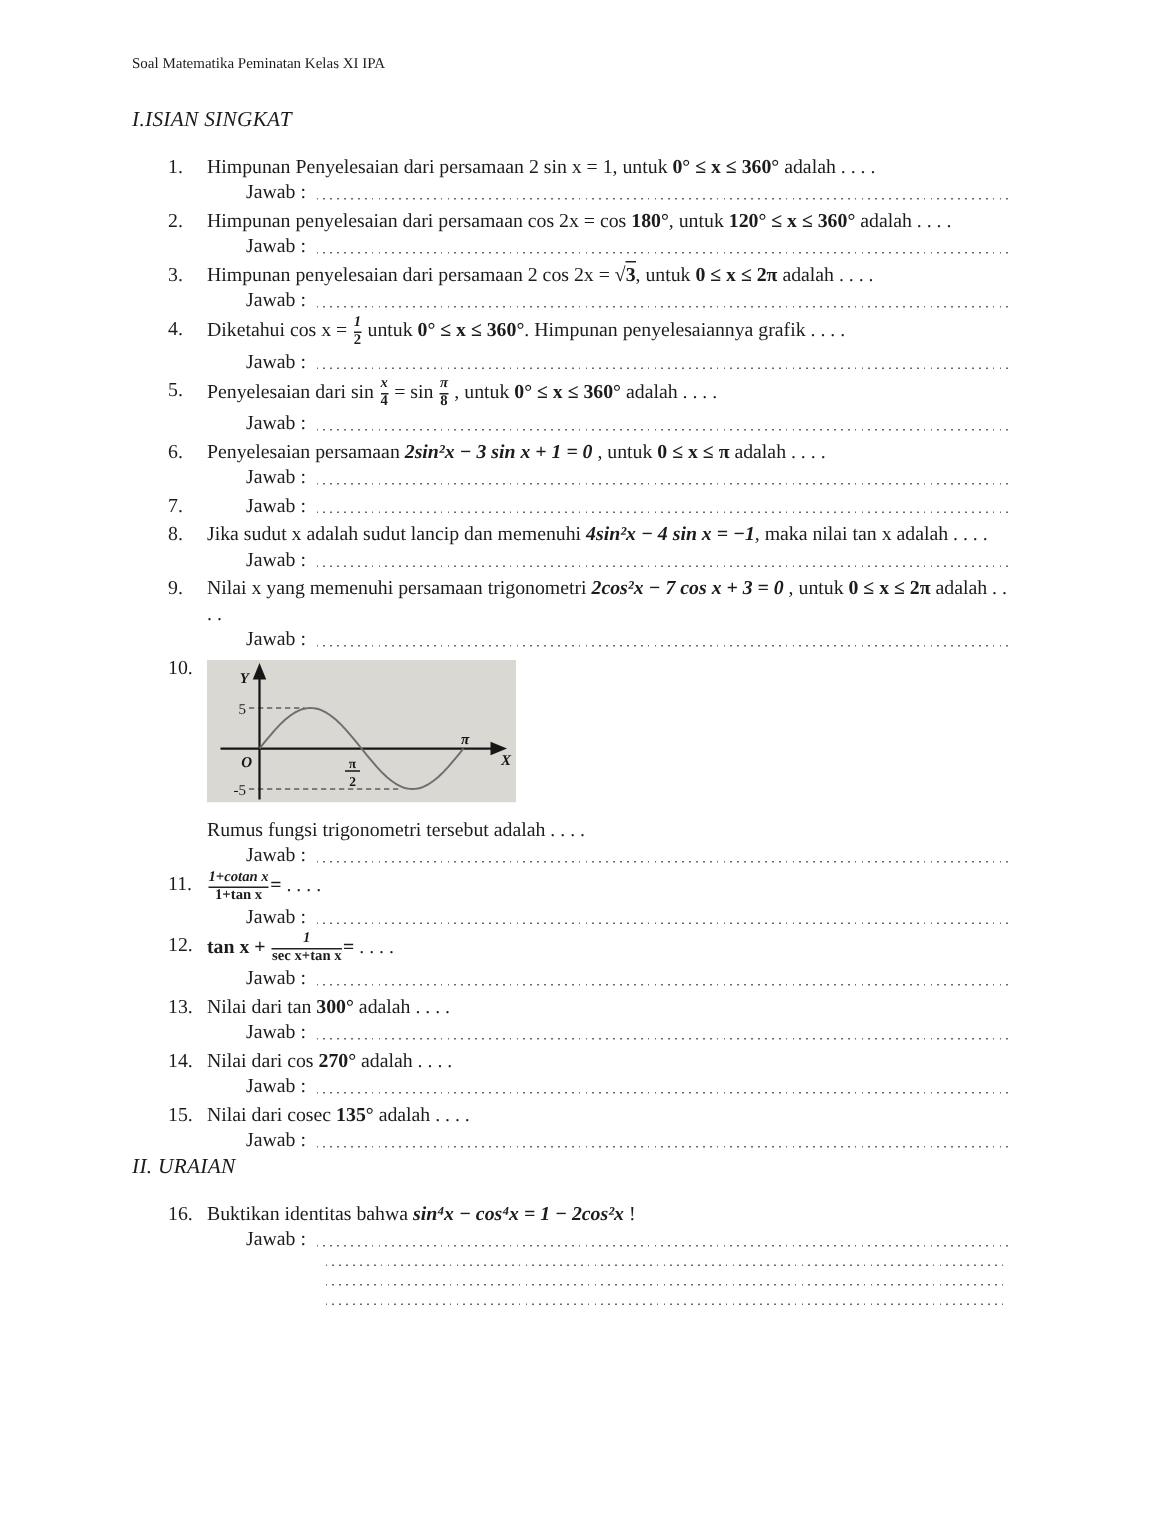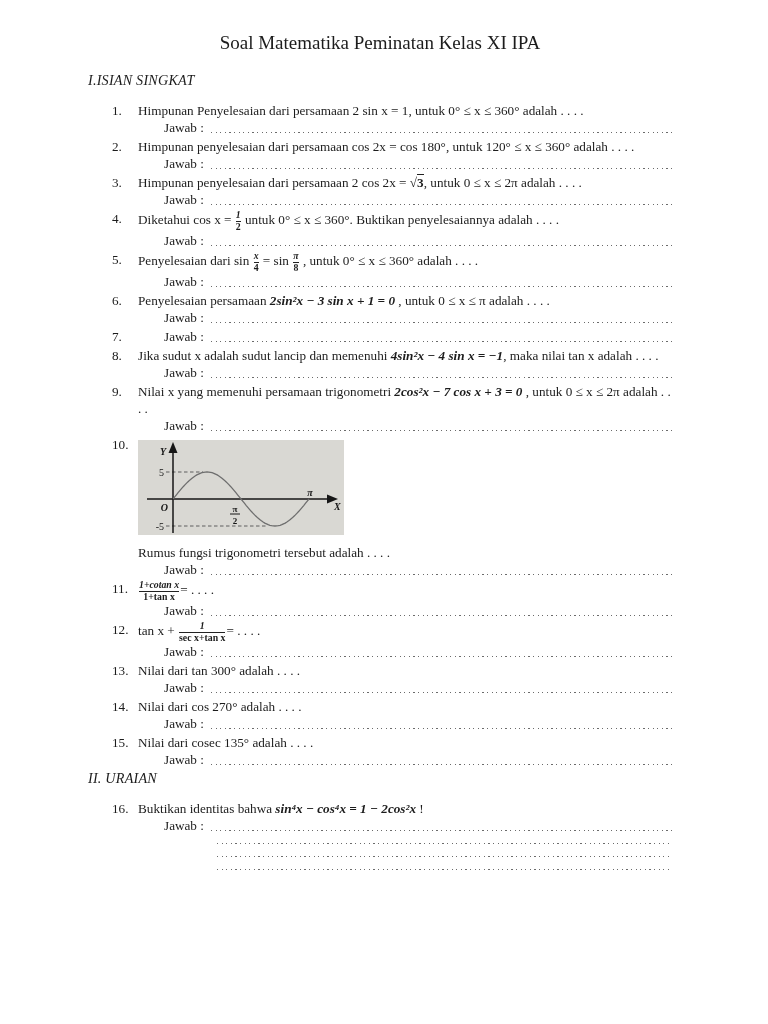--- a/index.html
+++ b/index.html
@@ -4,29 +4,29 @@
 <style>
   html,body{margin:0;padding:0;background:#ffffff;}
   .page{
     width:768px;height:1024px;box-sizing:border-box;
     padding:34px 96px 20px 88px;
     background:#ffffff;
     font-family:"Liberation Serif", serif;
     color:#1c1c1c;font-size:13.2px;line-height:17px;
     overflow:hidden;
   }
-  .title{text-align:center;font-size:19px;font-weight:400;margin:0 0 21px 0;}
+  .title{font-size:10px;font-weight:400;margin:0 0 21px 0;}
   .sec-heading{font-size:14.2px;font-weight:400;margin:0 0 13px 0;letter-spacing:.2px;font-style:italic;}
   .sec2-heading{}
   ol.qlist{list-style:none;margin:0;padding:0 0 0 24px;}
   ol.qlist li{display:flex;margin:0 0 2px 0;}
   .qnum{flex:none;width:26px;}
   .qbody{flex:1;min-width:0;}
   .qtext{margin:0;}
-  .seg-b{font-weight:normal;}
+  .seg-b{font-weight:bold;}
   .seg-bi{font-weight:bold;font-style:italic;}
   .frac{display:inline-block;vertical-align:middle;text-align:center;
         font-size:9.8px;line-height:10.5px;font-weight:bold;padding:0 1px;}
   .frac .num{display:block;font-style:italic;}
   .frac .den{display:block;border-top:1px solid #222;}
   .sqrt{font-weight:bold;}
   .sqrt .arg{border-top:1px solid #222;font-weight:bold;}
   .jawab-line{display:flex;align-items:center;margin-left:26px;}
   .jlabel{flex:none;}
   .dots{
@@ -72,21 +72,21 @@
           <div class="qtext"><span class="seg-n">Himpunan penyelesaian dari persamaan 2 cos 2x = </span><span class="sqrt">√<span class="arg">3</span></span><span class="seg-n">, untuk </span><span class="seg-b">0 ≤ x ≤ 2π</span><span class="seg-n">  adalah . . . .</span></div>
           <div class="jawab-line">
             <span class="jlabel">Jawab : </span>
             <span class="dots"></span>
           </div>
         </div>
       </li>
       <li>
         <span class="qnum">4.</span>
         <div class="qbody">
-          <div class="qtext"><span class="seg-n">Diketahui cos x = </span><span class="frac"><span class="num">1</span><span class="den">2</span></span><span class="seg-n"> untuk </span><span class="seg-b">0° ≤ x ≤ 360°</span><span class="seg-n">. Buktikan penyelesaiannya adalah . . . .</span></div>
+          <div class="qtext"><span class="seg-n">Diketahui cos x = </span><span class="frac"><span class="num">1</span><span class="den">2</span></span><span class="seg-n"> untuk </span><span class="seg-b">0° ≤ x ≤ 360°</span><span class="seg-n">. Himpunan penyelesaiannya grafik . . . .</span></div>
           <div class="jawab-line">
             <span class="jlabel">Jawab : </span>
             <span class="dots"></span>
           </div>
         </div>
       </li>
       <li>
         <span class="qnum">5.</span>
         <div class="qbody">
           <div class="qtext"><span class="seg-n">Penyelesaian dari sin </span><span class="frac"><span class="num">x</span><span class="den">4</span></span><span class="seg-n"> = sin </span><span class="frac"><span class="num">π</span><span class="den">8</span></span><span class="seg-n"> , untuk </span><span class="seg-b">0° ≤ x ≤ 360°</span><span class="seg-n"> adalah . . . .</span></div>

